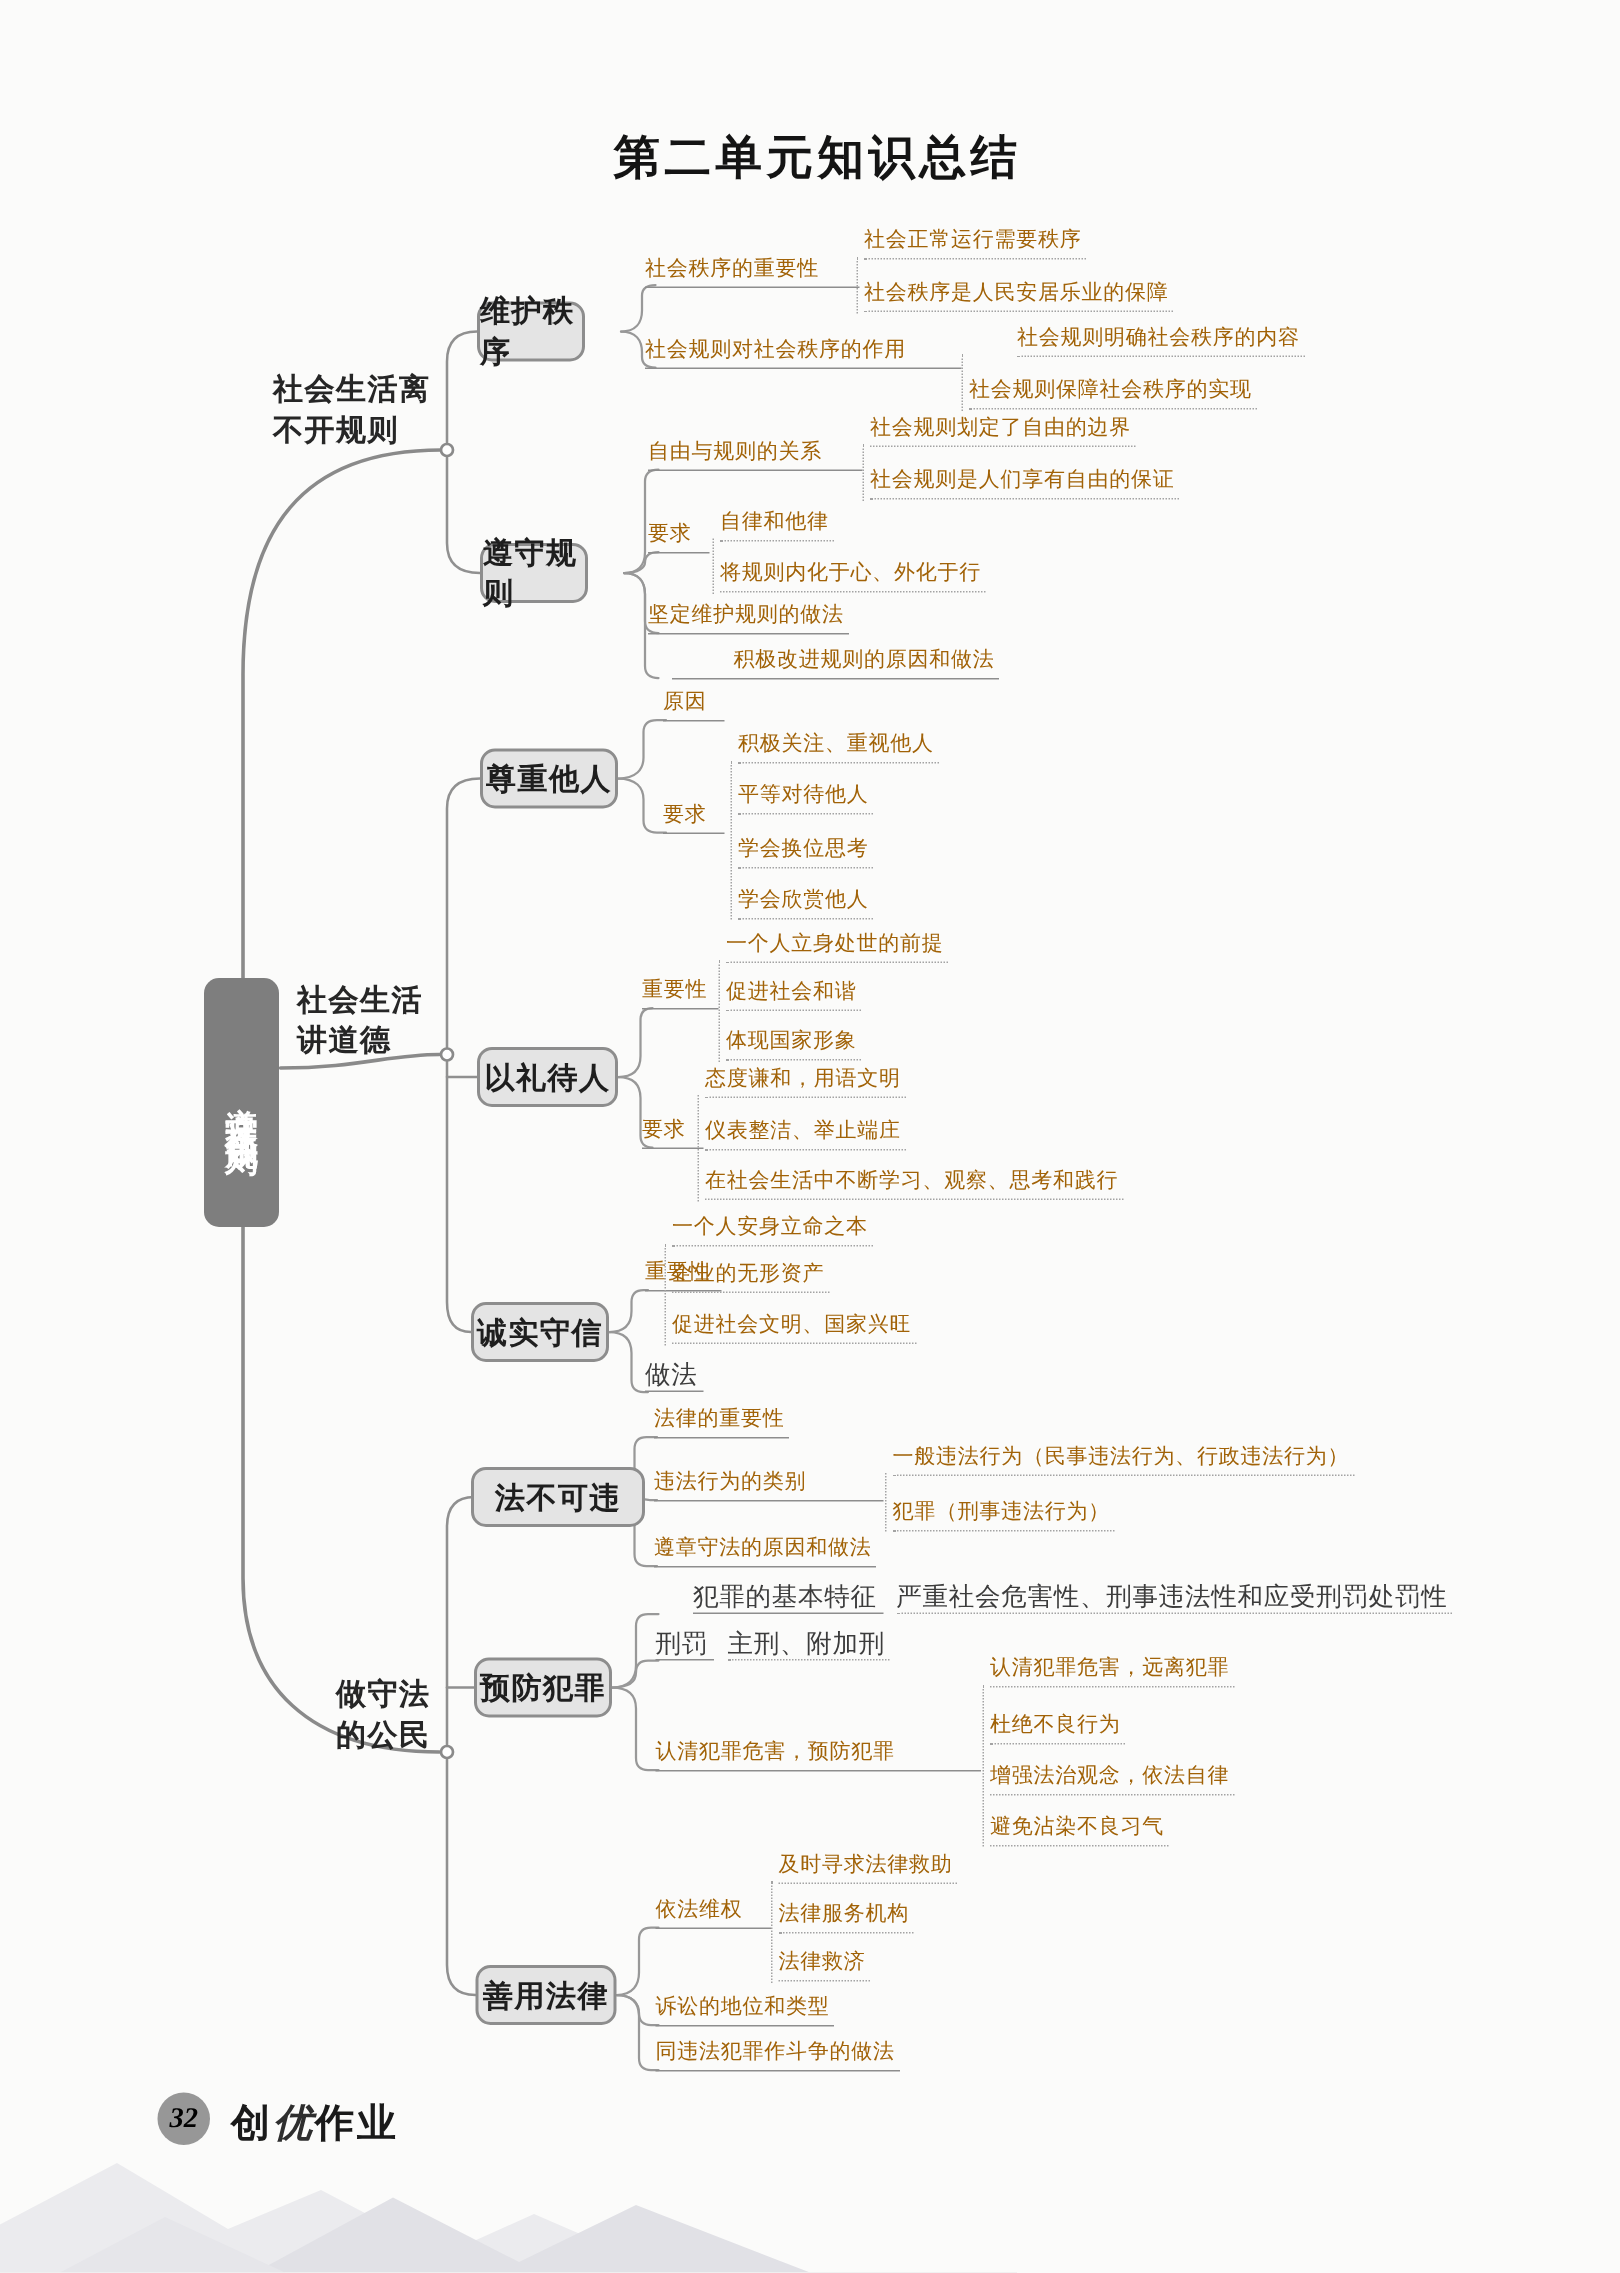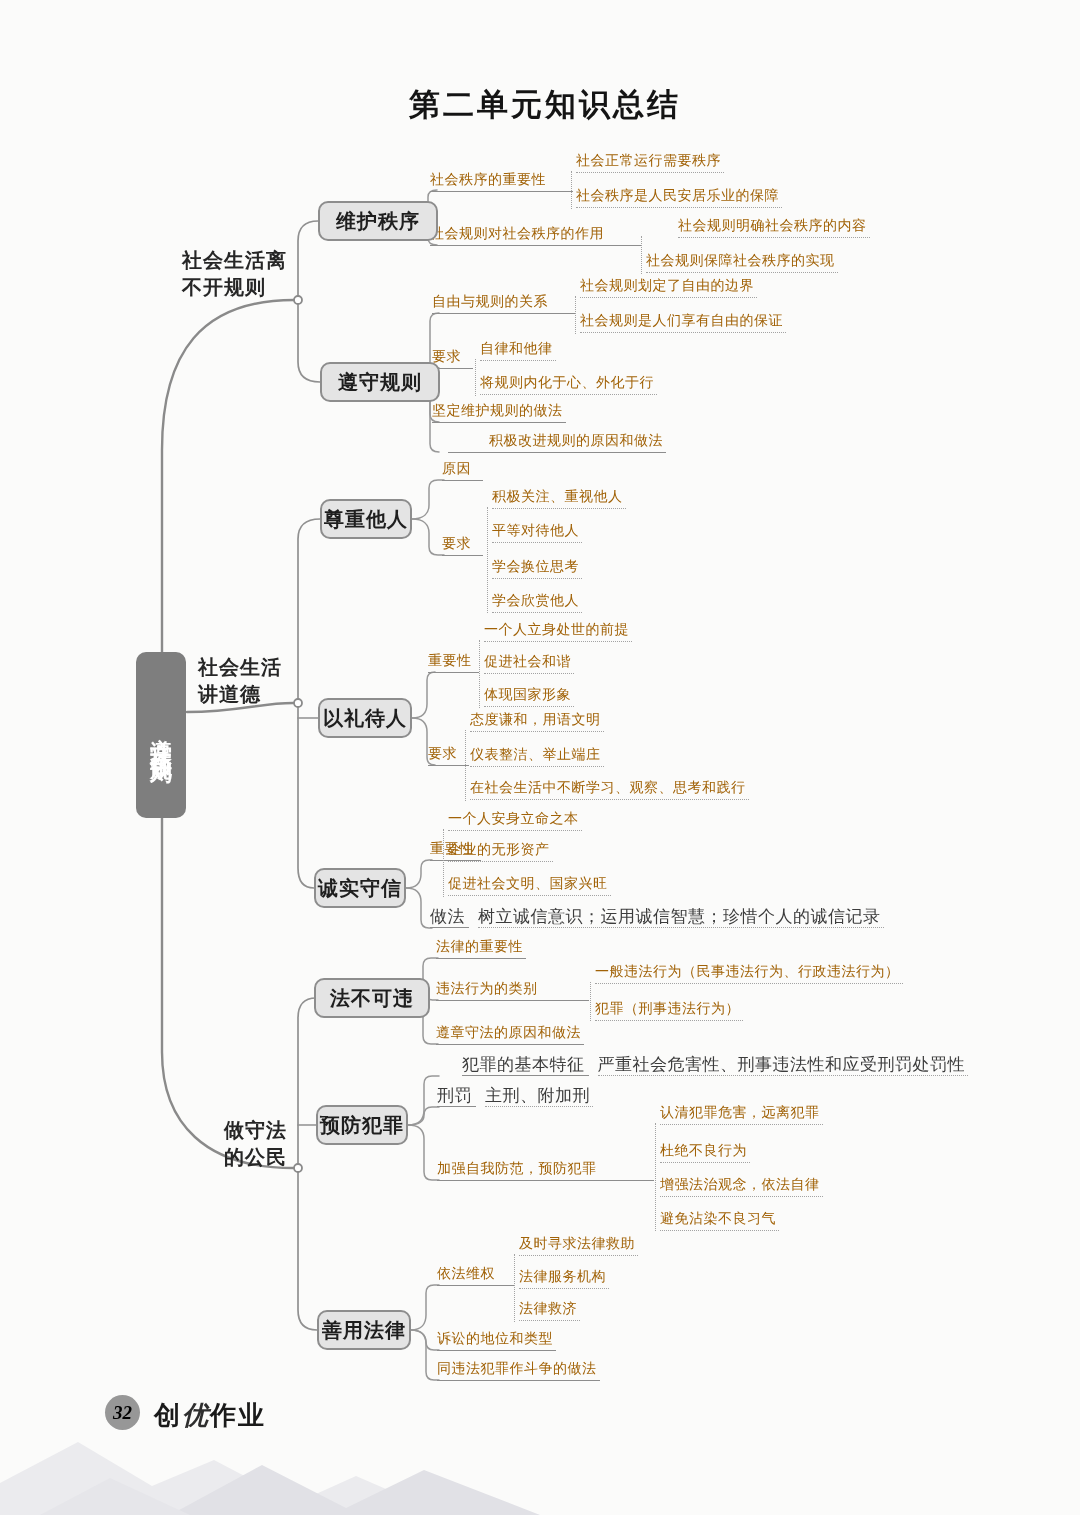--- a/index.html
+++ b/index.html
@@ -7,21 +7,21 @@
         font-family:"Liberation Sans",sans-serif;}
   .lines-svg{position:absolute;left:0;top:0;z-index:1;}
   .title{position:absolute;left:409px;top:84px;font-size:31px;font-weight:bold;color:#141414;
          letter-spacing:3px;z-index:3;}
   .branch-label{position:absolute;font-size:20px;font-weight:bold;color:#262626;line-height:27px;
                 letter-spacing:1px;z-index:3;}
   .root-box{position:absolute;left:136px;top:652px;width:50px;height:166px;background:#7e7e7e;
             border-radius:10px;color:#ffffff;display:flex;align-items:center;justify-content:center;
             writing-mode:vertical-rl;text-orientation:upright;font-size:22px;font-weight:bold;
             letter-spacing:5px;z-index:3;}
-  .topic-box{position:absolute;width:120px;height:40px;background:#e4e4e4;border:2px solid #8d8d8d;
+  .topic-box{position:absolute;width:72px;height:40px;background:#e4e4e4;border:2px solid #8d8d8d;
              border-radius:10px;display:flex;align-items:center;justify-content:center;
              font-size:20px;font-weight:bold;color:#1e1e1e;letter-spacing:1px;z-index:3;
              box-sizing:border-box;}
   .item{position:absolute;height:21px;line-height:20px;font-size:14px;color:#a16207;
         white-space:nowrap;letter-spacing:0.5px;z-index:2;
         font-family:"Liberation Serif",serif;padding-right:3px;}
   .solid{border-bottom:1.5px solid #8d8d8d;}
   .dotted{border-bottom:1.5px dotted #a3a3a3;}
   .row{position:absolute;display:flex;height:21px;line-height:20px;font-size:17px;color:#3c3c3c;
        white-space:nowrap;letter-spacing:0.5px;z-index:2;font-family:"Liberation Serif",serif;}
@@ -168,39 +168,38 @@
   <div class="item dotted" style="left:470px;top:778px;">在社会生活中不断学习、观察、思考和践行</div>
   <div class="vdot" style="left:465px;top:730px;height:71px;"></div>
 
   <div class="item solid" style="left:430px;top:839px;min-width:48px;">重要性</div>
   <div class="item dotted" style="left:448px;top:809px;">一个人安身立命之本</div>
   <div class="item dotted" style="left:448px;top:840px;">企业的无形资产</div>
   <div class="item dotted" style="left:448px;top:874px;">促进社会文明、国家兴旺</div>
   <div class="vdot" style="left:443px;top:829px;height:68px;"></div>
   <div class="row" style="left:430px;top:907px;">
     <span class="plabel">做法</span>
-    <span class="ichild">树立诚信意识；运用诚信智慧；珍惜个人的诚信记录</span>
   </div>
 
   <div class="item solid" style="left:436px;top:937px;">法律的重要性</div>
   <div class="item solid" style="left:436px;top:979px;min-width:150px;">违法行为的类别</div>
   <div class="item dotted" style="left:595px;top:962px;">一般违法行为（民事违法行为、行政违法行为）</div>
   <div class="item dotted" style="left:595px;top:999px;">犯罪（刑事违法行为）</div>
   <div class="vdot" style="left:590px;top:982px;height:39px;"></div>
   <div class="item solid" style="left:436px;top:1023px;">遵章守法的原因和做法</div>
 
   <div class="row" style="left:462px;top:1055px;">
     <span class="plabel">犯罪的基本特征</span>
     <span class="ichild">严重社会危害性、刑事违法性和应受刑罚处罚性</span>
   </div>
   <div class="row" style="left:437px;top:1086px;">
     <span class="plabel">刑罚</span>
     <span class="ichild">主刑、附加刑</span>
   </div>
-  <div class="item solid" style="left:437px;top:1159px;min-width:214px;">加强自我防范，预防犯罪</div>
+  <div class="item solid" style="left:437px;top:1159px;min-width:214px;">认清犯罪危害，预防犯罪</div>
   <div class="item dotted" style="left:660px;top:1103px;">认清犯罪危害，远离犯罪</div>
   <div class="item dotted" style="left:660px;top:1141px;">杜绝不良行为</div>
   <div class="item dotted" style="left:660px;top:1175px;">增强法治观念，依法自律</div>
   <div class="item dotted" style="left:660px;top:1209px;">避免沾染不良习气</div>
   <div class="vdot" style="left:655px;top:1123px;height:108px;"></div>
 
   <div class="item solid" style="left:437px;top:1264px;min-width:74px;">依法维权</div>
   <div class="item dotted" style="left:519px;top:1234px;">及时寻求法律救助</div>
   <div class="item dotted" style="left:519px;top:1267px;">法律服务机构</div>
   <div class="item dotted" style="left:519px;top:1299px;">法律救济</div>

